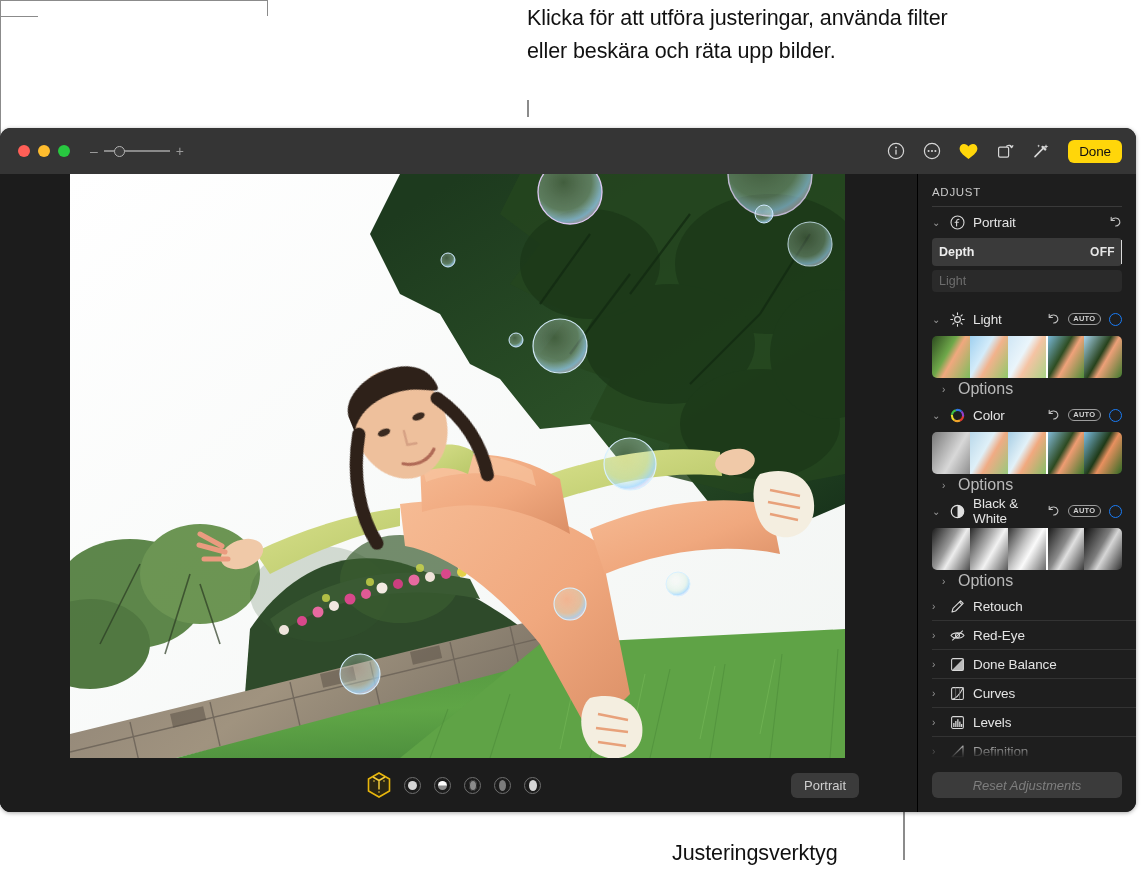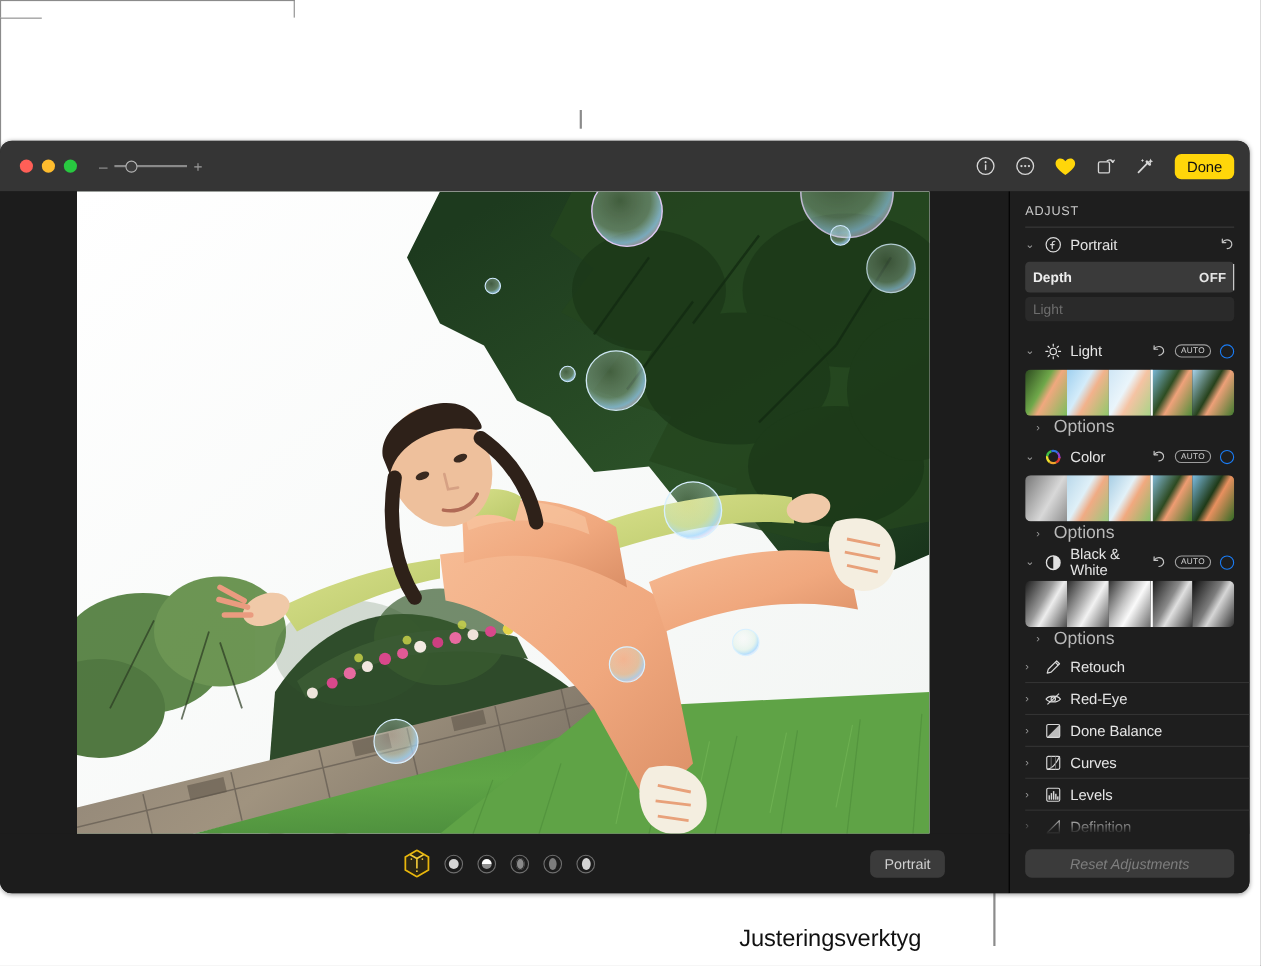--- a/index.html
+++ b/index.html
@@ -144,21 +144,21 @@
   .sb-rule { margin: 8px 14px 0 14px; height: 1px; background: #3a3a3a; }
 
   .grp { padding: 0 14px; }
   .grp-head {
     display: flex; align-items: center; height: 30px; gap: 8px;
   }
   .chev { color: #9a9a9a; font-size: 10px; width: 9px; display: inline-block; }
   .chev.down { transform: rotate(0deg); }
   .grp-ico { width: 16px; height: 16px; display: flex; align-items: center; justify-content: center; }
   .grp-name { font-size: 13.5px; color: #e4e4e4; flex: 1; letter-spacing: -0.1px; }
-  .grp-actions { display: flex; align-items: center; gap: 8px; }
+  .grp-actions { display: flex; align-items: center; gap: 8px; font-weight: bold; }
   .revert { color: #c3c3c3; font-size: 13px; line-height: 1; }
   .auto-pill {
     border: 1px solid #9d9d9d; border-radius: 7px; color: #d2d2d2;
     font-size: 7.5px; letter-spacing: 0.3px; padding: 1.5px 4.5px; line-height: 1;
   }
   .knobring {
     width: 13px; height: 13px; border-radius: 50%; border: 1.6px solid #1a7cf5;
   }
 
   .depth-row {
@@ -205,20 +205,21 @@
     position: absolute; left: 0; right: 0; bottom: 54px; height: 16px;
     background: linear-gradient(rgba(30,30,30,0), rgba(30,30,30,1));
     pointer-events: none;
   }
 </style>
 </head>
 <body>
 
 <div class="stage">
 
+  <div class="callout-top">Klicka för att utföra justeringar, använda filter eller beskära och räta upp bilder.</div>
   <div class="lead lead-v-top"></div>
   <div class="lead-bracket"></div>
 
   <div class="lead-right-br"></div>
   <div class="lead lead-v-bottom"></div>
   <div class="callout-bottom">Justeringsverktyg</div>
 
   <div class="window">
 
     <div class="titlebar">

